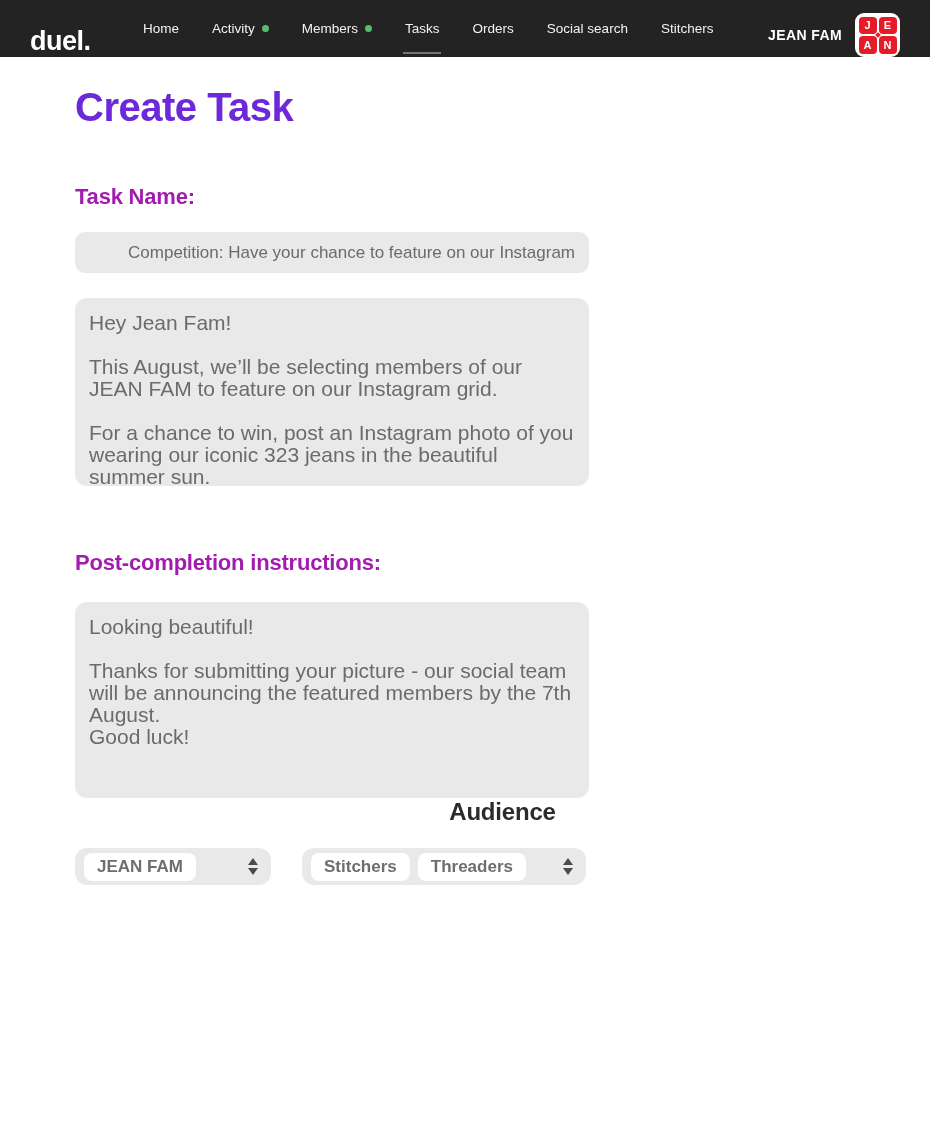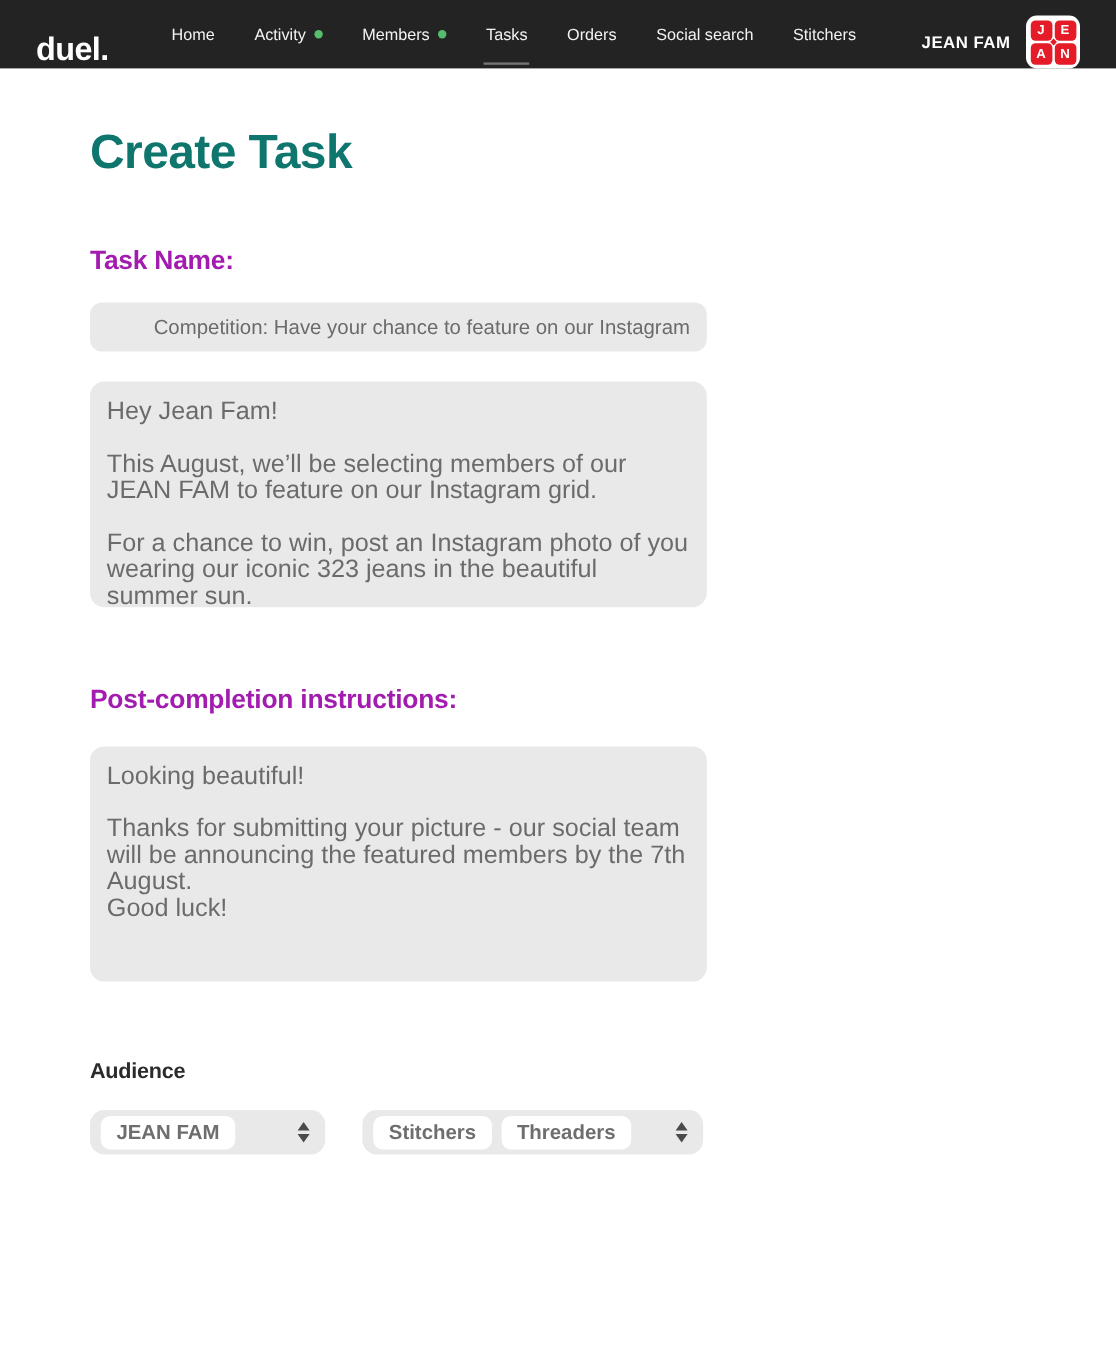--- a/index.html
+++ b/index.html
@@ -21,38 +21,38 @@
   .brand-badge { width:45px; height:44px; background:#ffffff; border-radius:9px;
     padding:3.5px; display:grid; grid-template-columns:1fr 1fr; grid-template-rows:1fr 1fr;
     gap:2px; position:relative; }
   .brand-tile { background:#e51c28; border-radius:4px; color:#ffffff; font-size:11px;
     font-weight:800; display:flex; align-items:center; justify-content:center; }
   .brand-badge .center-dot { position:absolute; left:50%; top:50%;
     transform:translate(-50%,-50%) rotate(45deg); width:4px; height:4px; background:#e51c28; }
 
   
   .content { padding:0 0 0 75px; }
-  .page-title { margin-top:48px; font-size:40px; font-weight:700; color:#0f766e;
+  .page-title { margin-top:28px; font-size:40px; font-weight:700; color:#6d28d9;
     letter-spacing:-0.5px; line-height:1.1; }
   .field-label { font-size:22px; font-weight:700; color:#a21caf; letter-spacing:-0.2px; }
   .lbl-task { margin-top:55px; }
   .lbl-pre  { margin-top:62px; }
   .lbl-post { margin-top:64px; }
 
   .text-input { margin-top:22px; width:514px; height:41px; background:#e9e9e9;
     border:none; border-radius:10px; padding:0 14px; font-size:17px; color:#6b6b6b;
     font-family:inherit; outline:none; display:block;text-align:right; }
   .textbox { margin-top:25px; width:514px; background:#e9e9e9; border-radius:12px;
     padding:14px 14px; font-size:21px; line-height:22px; color:#6b6b6b;
     white-space:pre-wrap; cursor:text; }
   .textbox.pre  { height:188px; }
   .textbox.post { height:196px; margin-top:26px; }
 
-  .audience-title { margin-top:64px; font-size:18px; font-weight:700; color:#2b2b2b;
-    letter-spacing:-0.2px; }
+  .audience-title { font-size:24px; font-weight:700; color:#2b2b2b;
+    letter-spacing:-0.2px;text-align:center; }
   .select-row { margin-top:22px; display:flex; gap:31px; }
   .select-box { height:37px; background:#e9e9e9; border-radius:12px; display:flex;
     align-items:center; padding:0 13px 0 9px; cursor:pointer; }
   .select-box.single { width:196px; }
   .select-box.multi  { width:284px; }
   .pill { background:#ffffff; border-radius:8px; padding:4px 13px; font-size:17px;
     font-weight:700; color:#6e6e6e; white-space:nowrap; }
   .pill + .pill { margin-left:8px; }
   .spinner { margin-left:auto; display:flex; flex-direction:column; gap:3px;
     align-items:center; }

